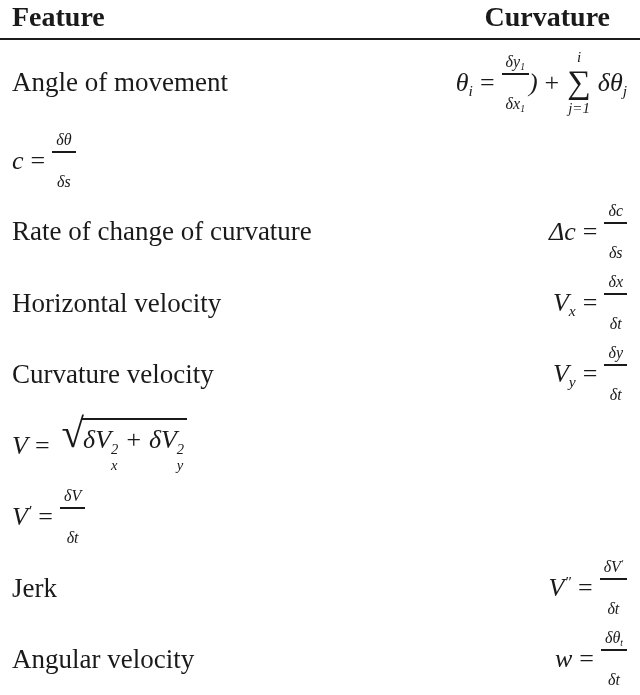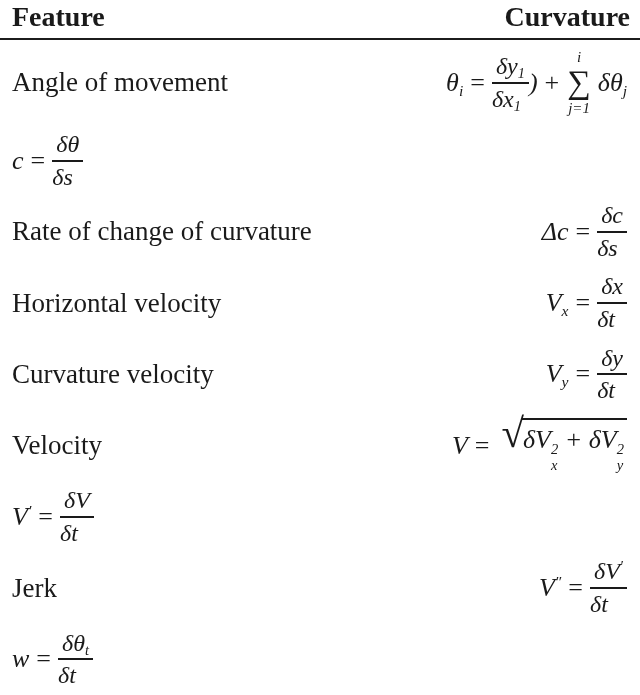--- a/index.html
+++ b/index.html
@@ -7,21 +7,21 @@
   body {
     width: 640px; height: 695px;
     font-family: "Liberation Serif", "DejaVu Serif", serif;
     color: #1a1a1a;
     overflow: hidden;
   }
   .table { width: 640px; height: 695px; display: flex; flex-direction: column; }
 
   .thead {
     display: flex; justify-content: space-between; align-items: flex-start;
-    padding: 1px 10px 0 12px;
+    padding: 1px 30px 0 12px;
     height: 40px;
     border-bottom: 2px solid #1c1c1c;
     font-weight: bold; font-size: 28px; line-height: 1.15;
   }
 
   .tbody { flex: 1; display: grid; grid-template-rows: 85px repeat(8, 1fr); }
 
   .trow {
     display: flex; align-items: center; justify-content: space-between;
     padding: 0 13px 0 12px;
@@ -29,23 +29,23 @@
   .feature { font-size: 27px; white-space: nowrap; }
 
   
   .math { display: inline-flex; align-items: center; font-style: italic; font-size: 26px; }
   .atom { white-space: nowrap; }
   sub, sup { line-height: 0; }
   sub { font-size: 0.60em; vertical-align: -0.30em; }
   sup { font-size: 0.60em; vertical-align: 0.55em; }
   .rel { font-style: normal; padding: 0 7px; }
 
-  .frac { display: inline-flex; flex-direction: column; font-size: 24px; line-height: 1.12; }
+  .frac { display: inline-flex; flex-direction: column; align-items: center; font-size: 16px; line-height: 1.12; }
   .frac .num { border-bottom: 2px solid #1a1a1a; padding: 0 4px 2px; white-space: nowrap; }
-  .frac .den { padding-top: 2px; white-space: nowrap; }
+  .frac .den { padding-top: 20px; white-space: nowrap; }
 
   .bigop { display: inline-flex; flex-direction: column; align-items: center; line-height: 1; margin: 0 7px 0 1px; font-style: italic; }
   .bigop .opsym { font-size: 33px; font-style: normal; line-height: 1; padding: 1px 0 2px; }
   .bigop .lim { font-size: 15px; }
 
   .sqrt { display: inline-flex; align-items: flex-start; margin-left: 5px; }
   .radsign { font-style: normal; font-size: 41px; line-height: 0.82; }
   .radicand { border-top: 2.5px solid #1a1a1a; padding: 5px 3px 0 1px; margin: 1px 0 0 -2px; white-space: nowrap; }
   .supsub { display: inline-flex; flex-direction: column; align-items: flex-start; font-size: 0.56em; line-height: 1.08; vertical-align: -0.42em; font-style: italic; }
 </style>
@@ -122,21 +122,20 @@
         <span class="atom"><span>V</span><sub>y</sub></span>
         <span class="rel">=</span>
         <span class="frac">
           <span class="num">δy</span>
           <span class="den">δt</span>
         </span>
       </div>
     </div>
 
     <div class="trow">
-      <div class="feature">Velocity</div>
       <div class="math">
         <span class="atom">V</span>
         <span class="rel">=</span>
         <span class="sqrt">
           <span class="radsign">√</span>
           <span class="radicand">
             <span>δV</span><span class="supsub">
                 <span>2</span>
                 <span>x</span>
               </span><span> + </span><span>δV</span><span class="supsub">
@@ -165,20 +164,21 @@
         <span class="atom"><span>V</span><sup>″</sup></span>
         <span class="rel">=</span>
         <span class="frac">
           <span class="num"><span>δV</span><sup>′</sup></span>
           <span class="den">δt</span>
         </span>
       </div>
     </div>
 
     <div class="trow">
+      <div class="feature">Angular velocity</div>
       <div class="math">
         <span class="atom">w</span>
         <span class="rel">=</span>
         <span class="frac">
           <span class="num"><span>δθ</span><sub>t</sub></span>
           <span class="den">δt</span>
         </span>
       </div>
     </div>
 

